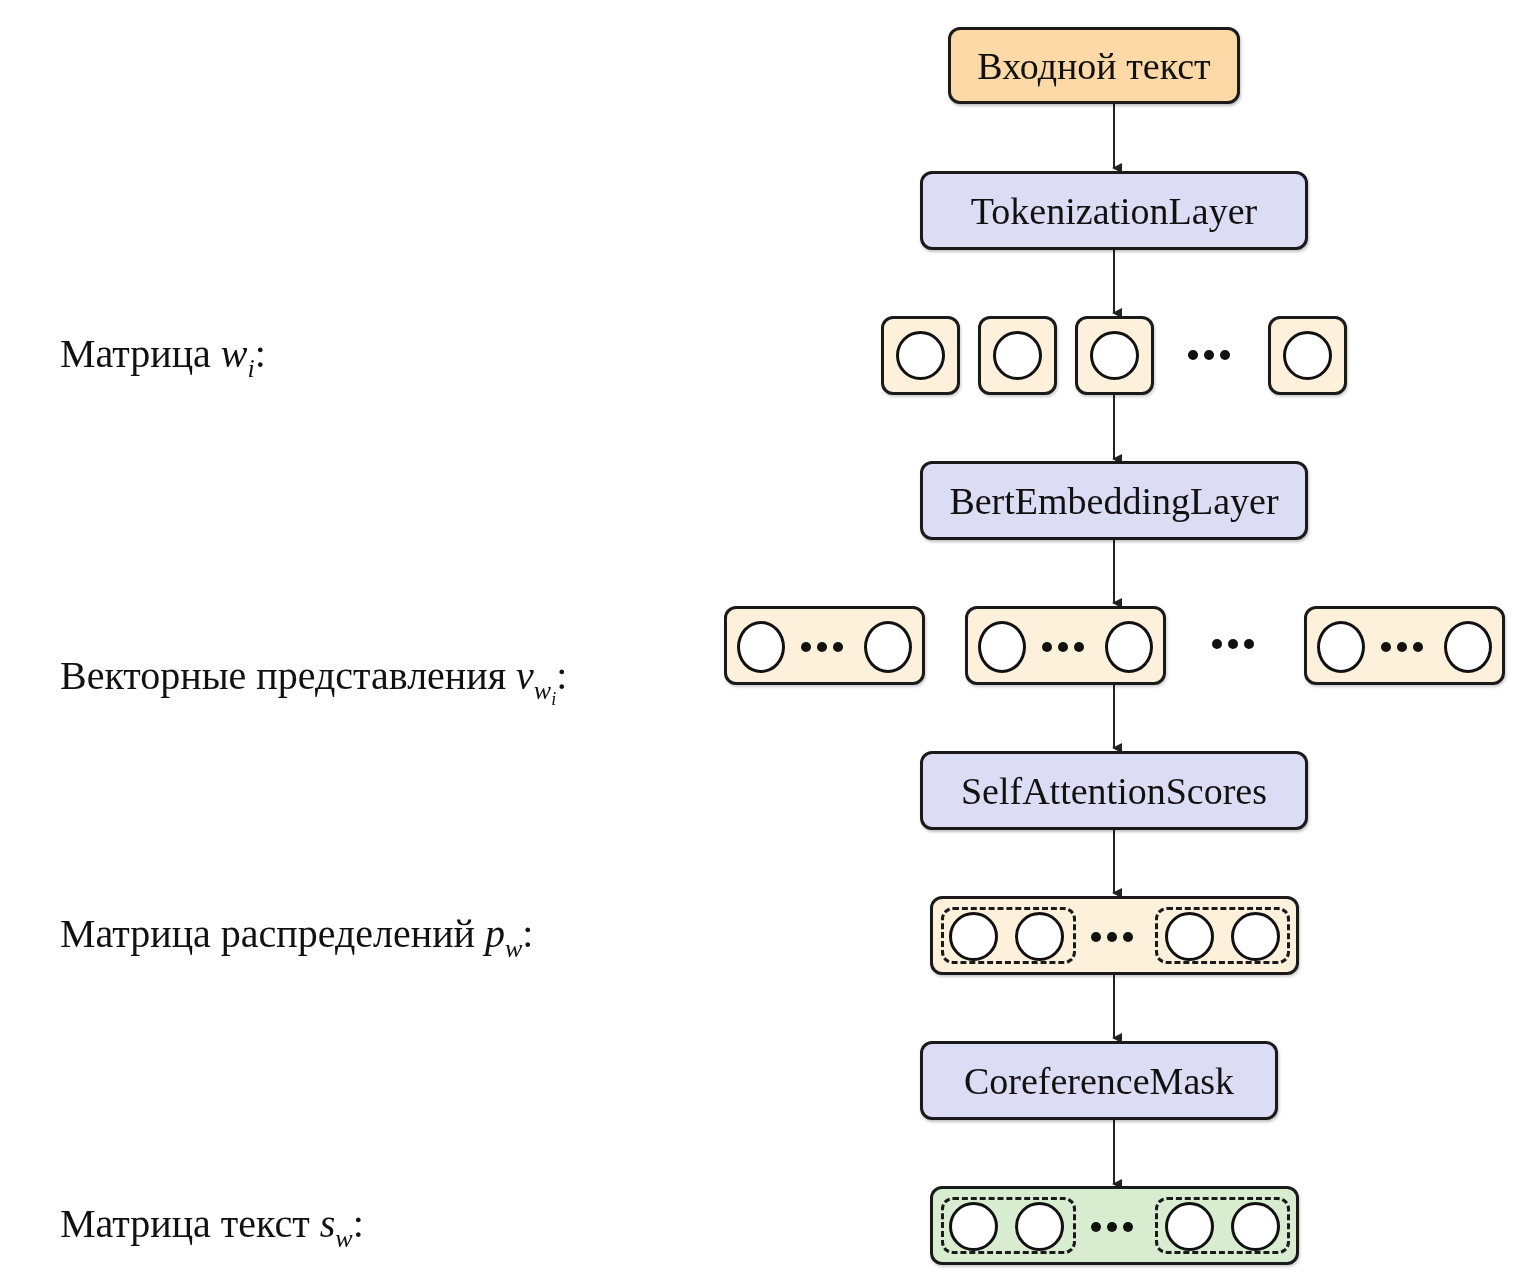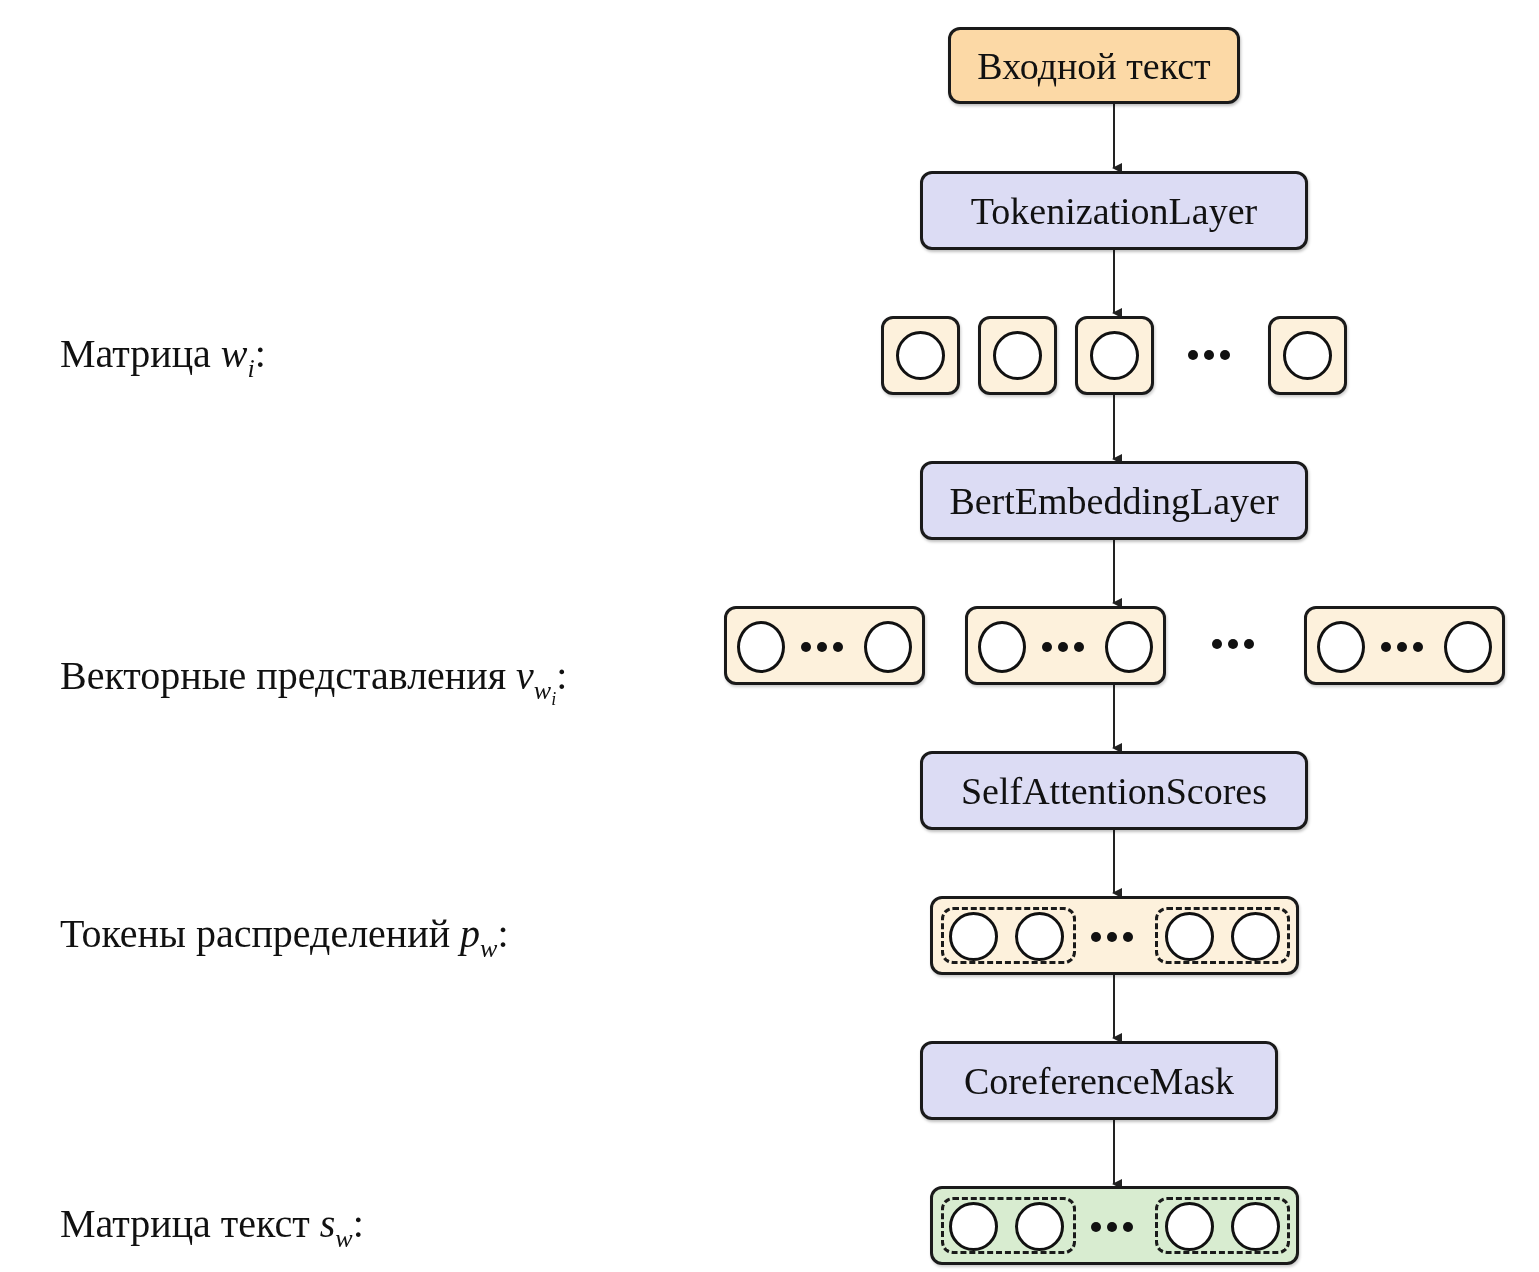--- a/index.html
+++ b/index.html
@@ -42,21 +42,21 @@
   <line x1="1114" y1="1120" x2="1114" y2="1184" stroke="#222" stroke-width="2" marker-end="url(#ah)"></line>
 </svg>
 
 <div class="label" style="top:330px">
   <span>Матрица </span><i>w</i><sub>i</sub><span>:</span>
 </div>
 <div class="label" style="top:652px">
   <span>Векторные представления </span><i>v</i><sub><span>w</span><sub>i</sub></sub><span>:</span>
 </div>
 <div class="label" style="top:910px">
-  <span>Токены распределений </span><i>p</i><sub>w</sub><span>:</span>
+  <span>Матрица распределений </span><i>p</i><sub>w</sub><span>:</span>
 </div>
 <div class="label" style="top:1200px">
   <span>Матрица текст </span><i>s</i><sub>w</sub><span>:</span>
 </div>
 
 <div class="box input-box" style="left:948px;top:27px;width:292px;height:77px;">
   <span>Входной текст</span>
 </div>
 
 <div class="box layer-box" style="left:920px;top:171px;width:388px;height:79px;">

